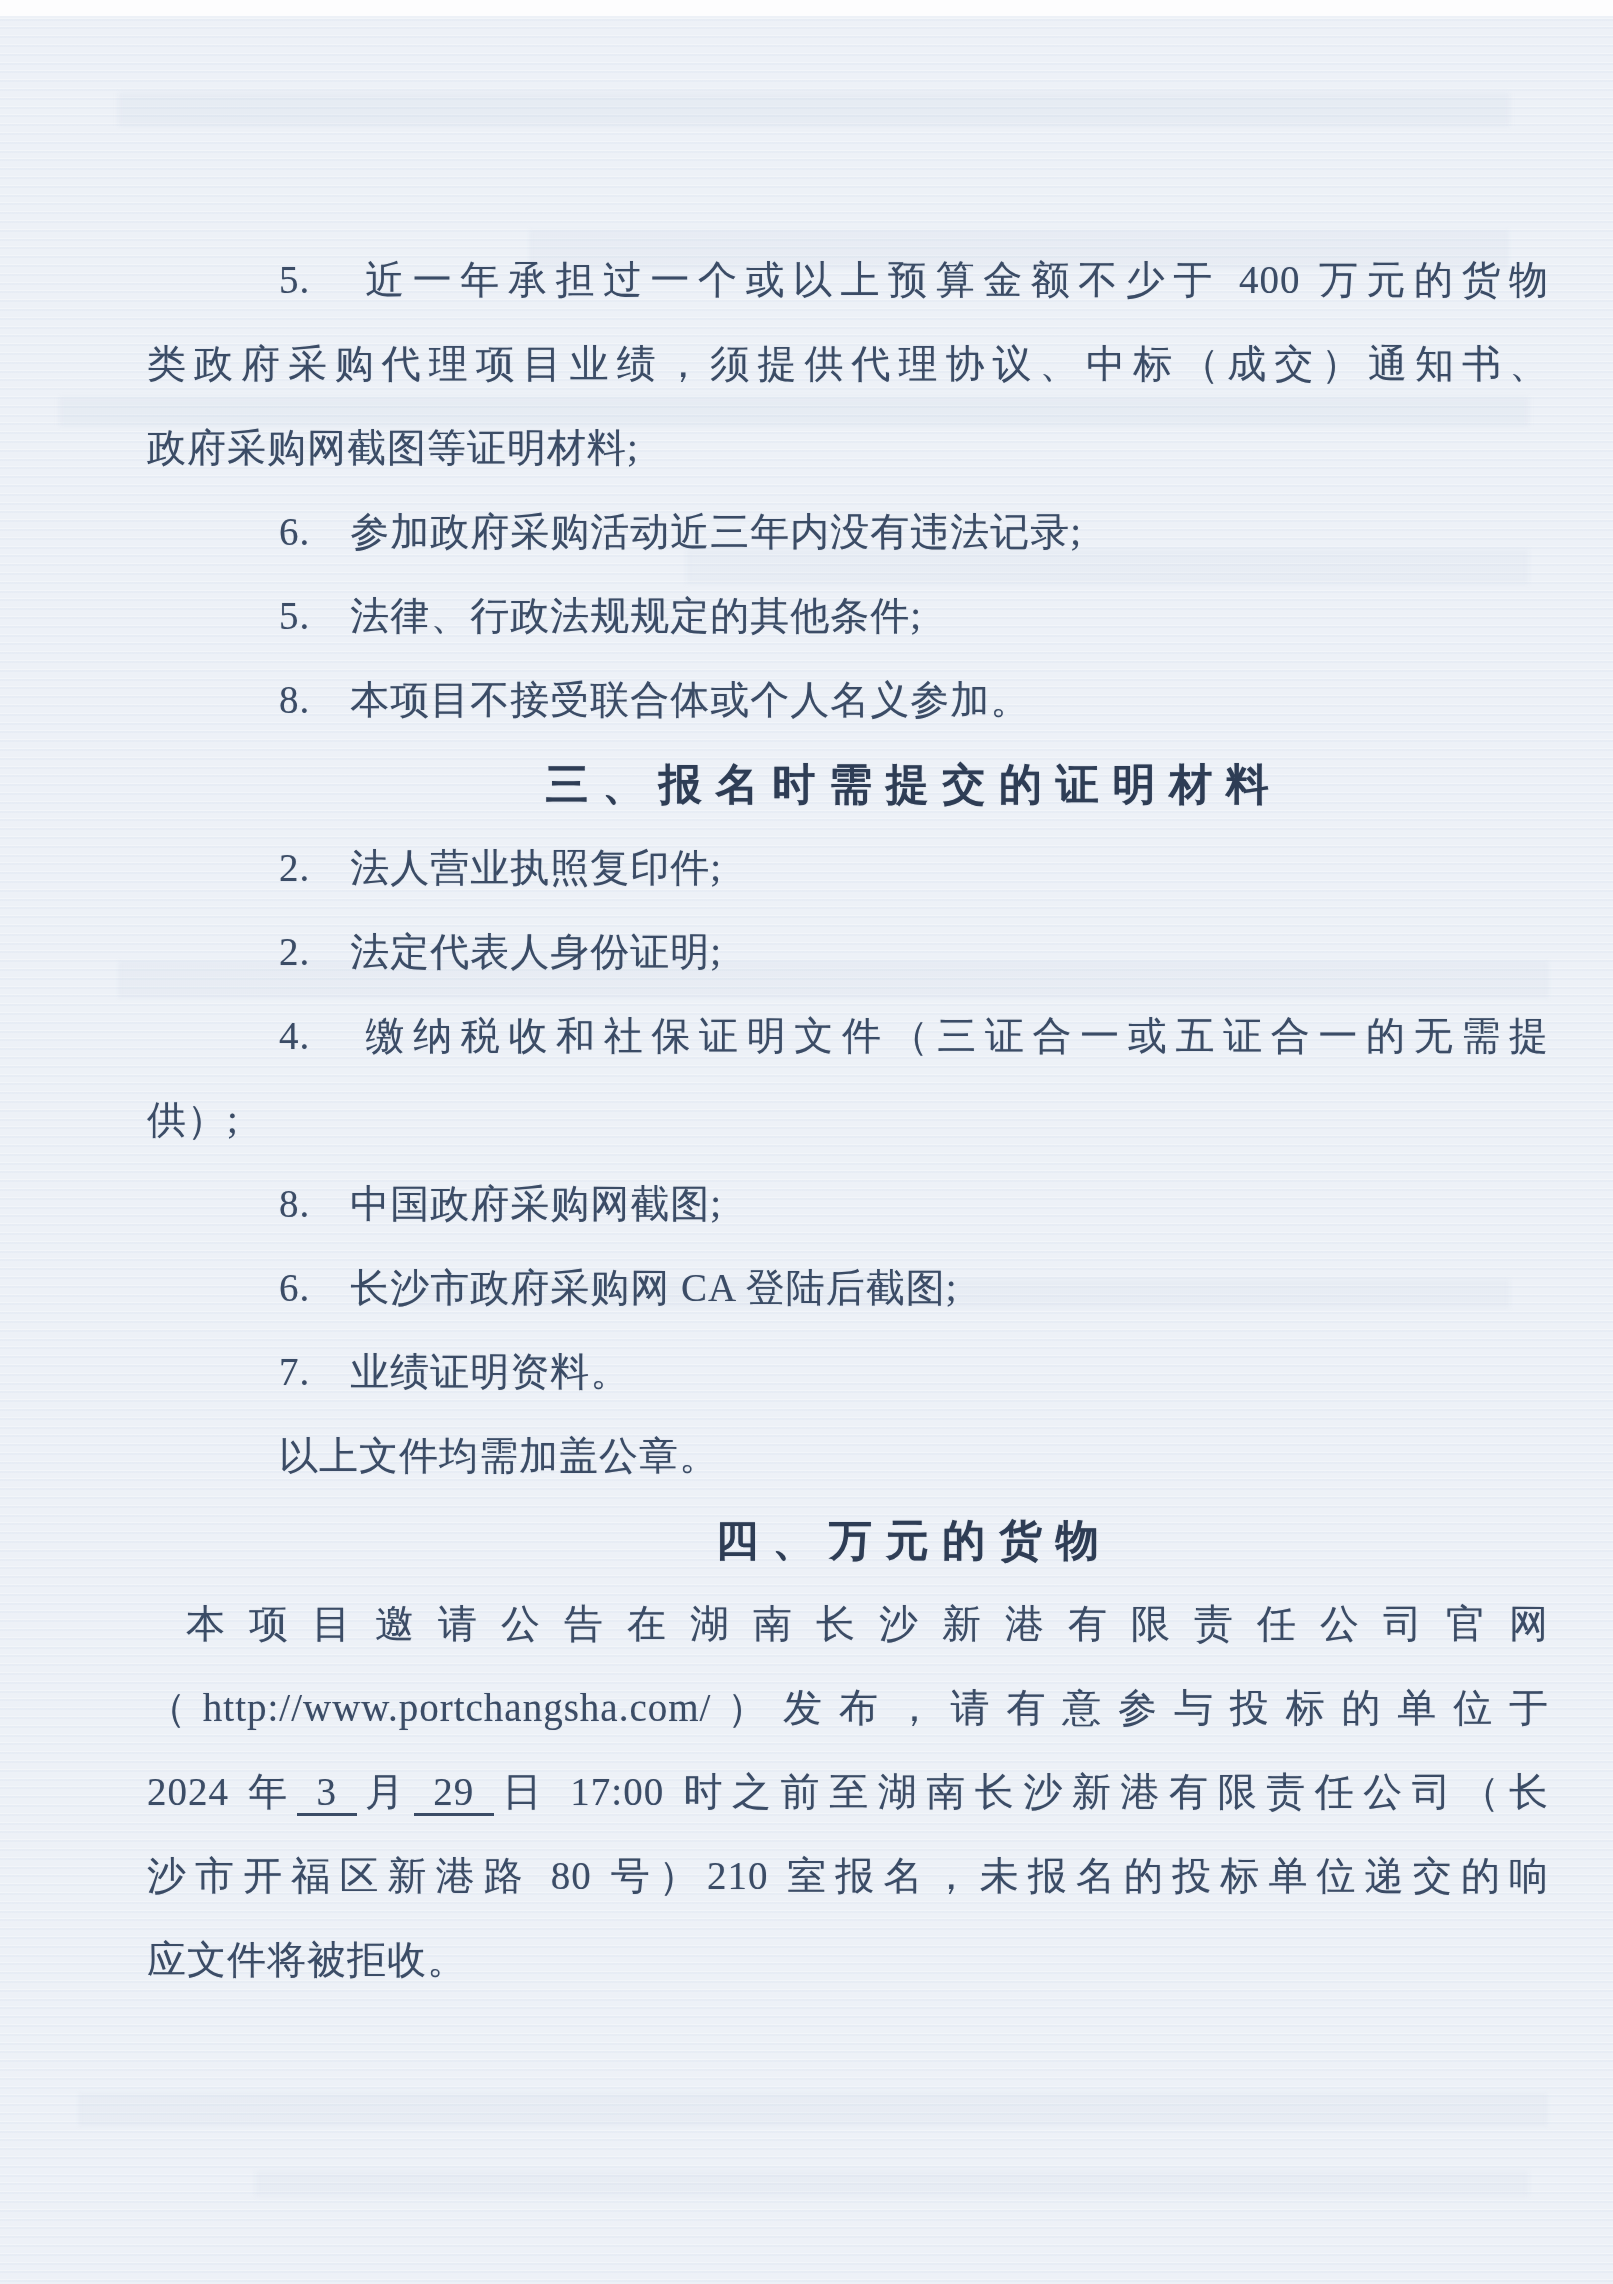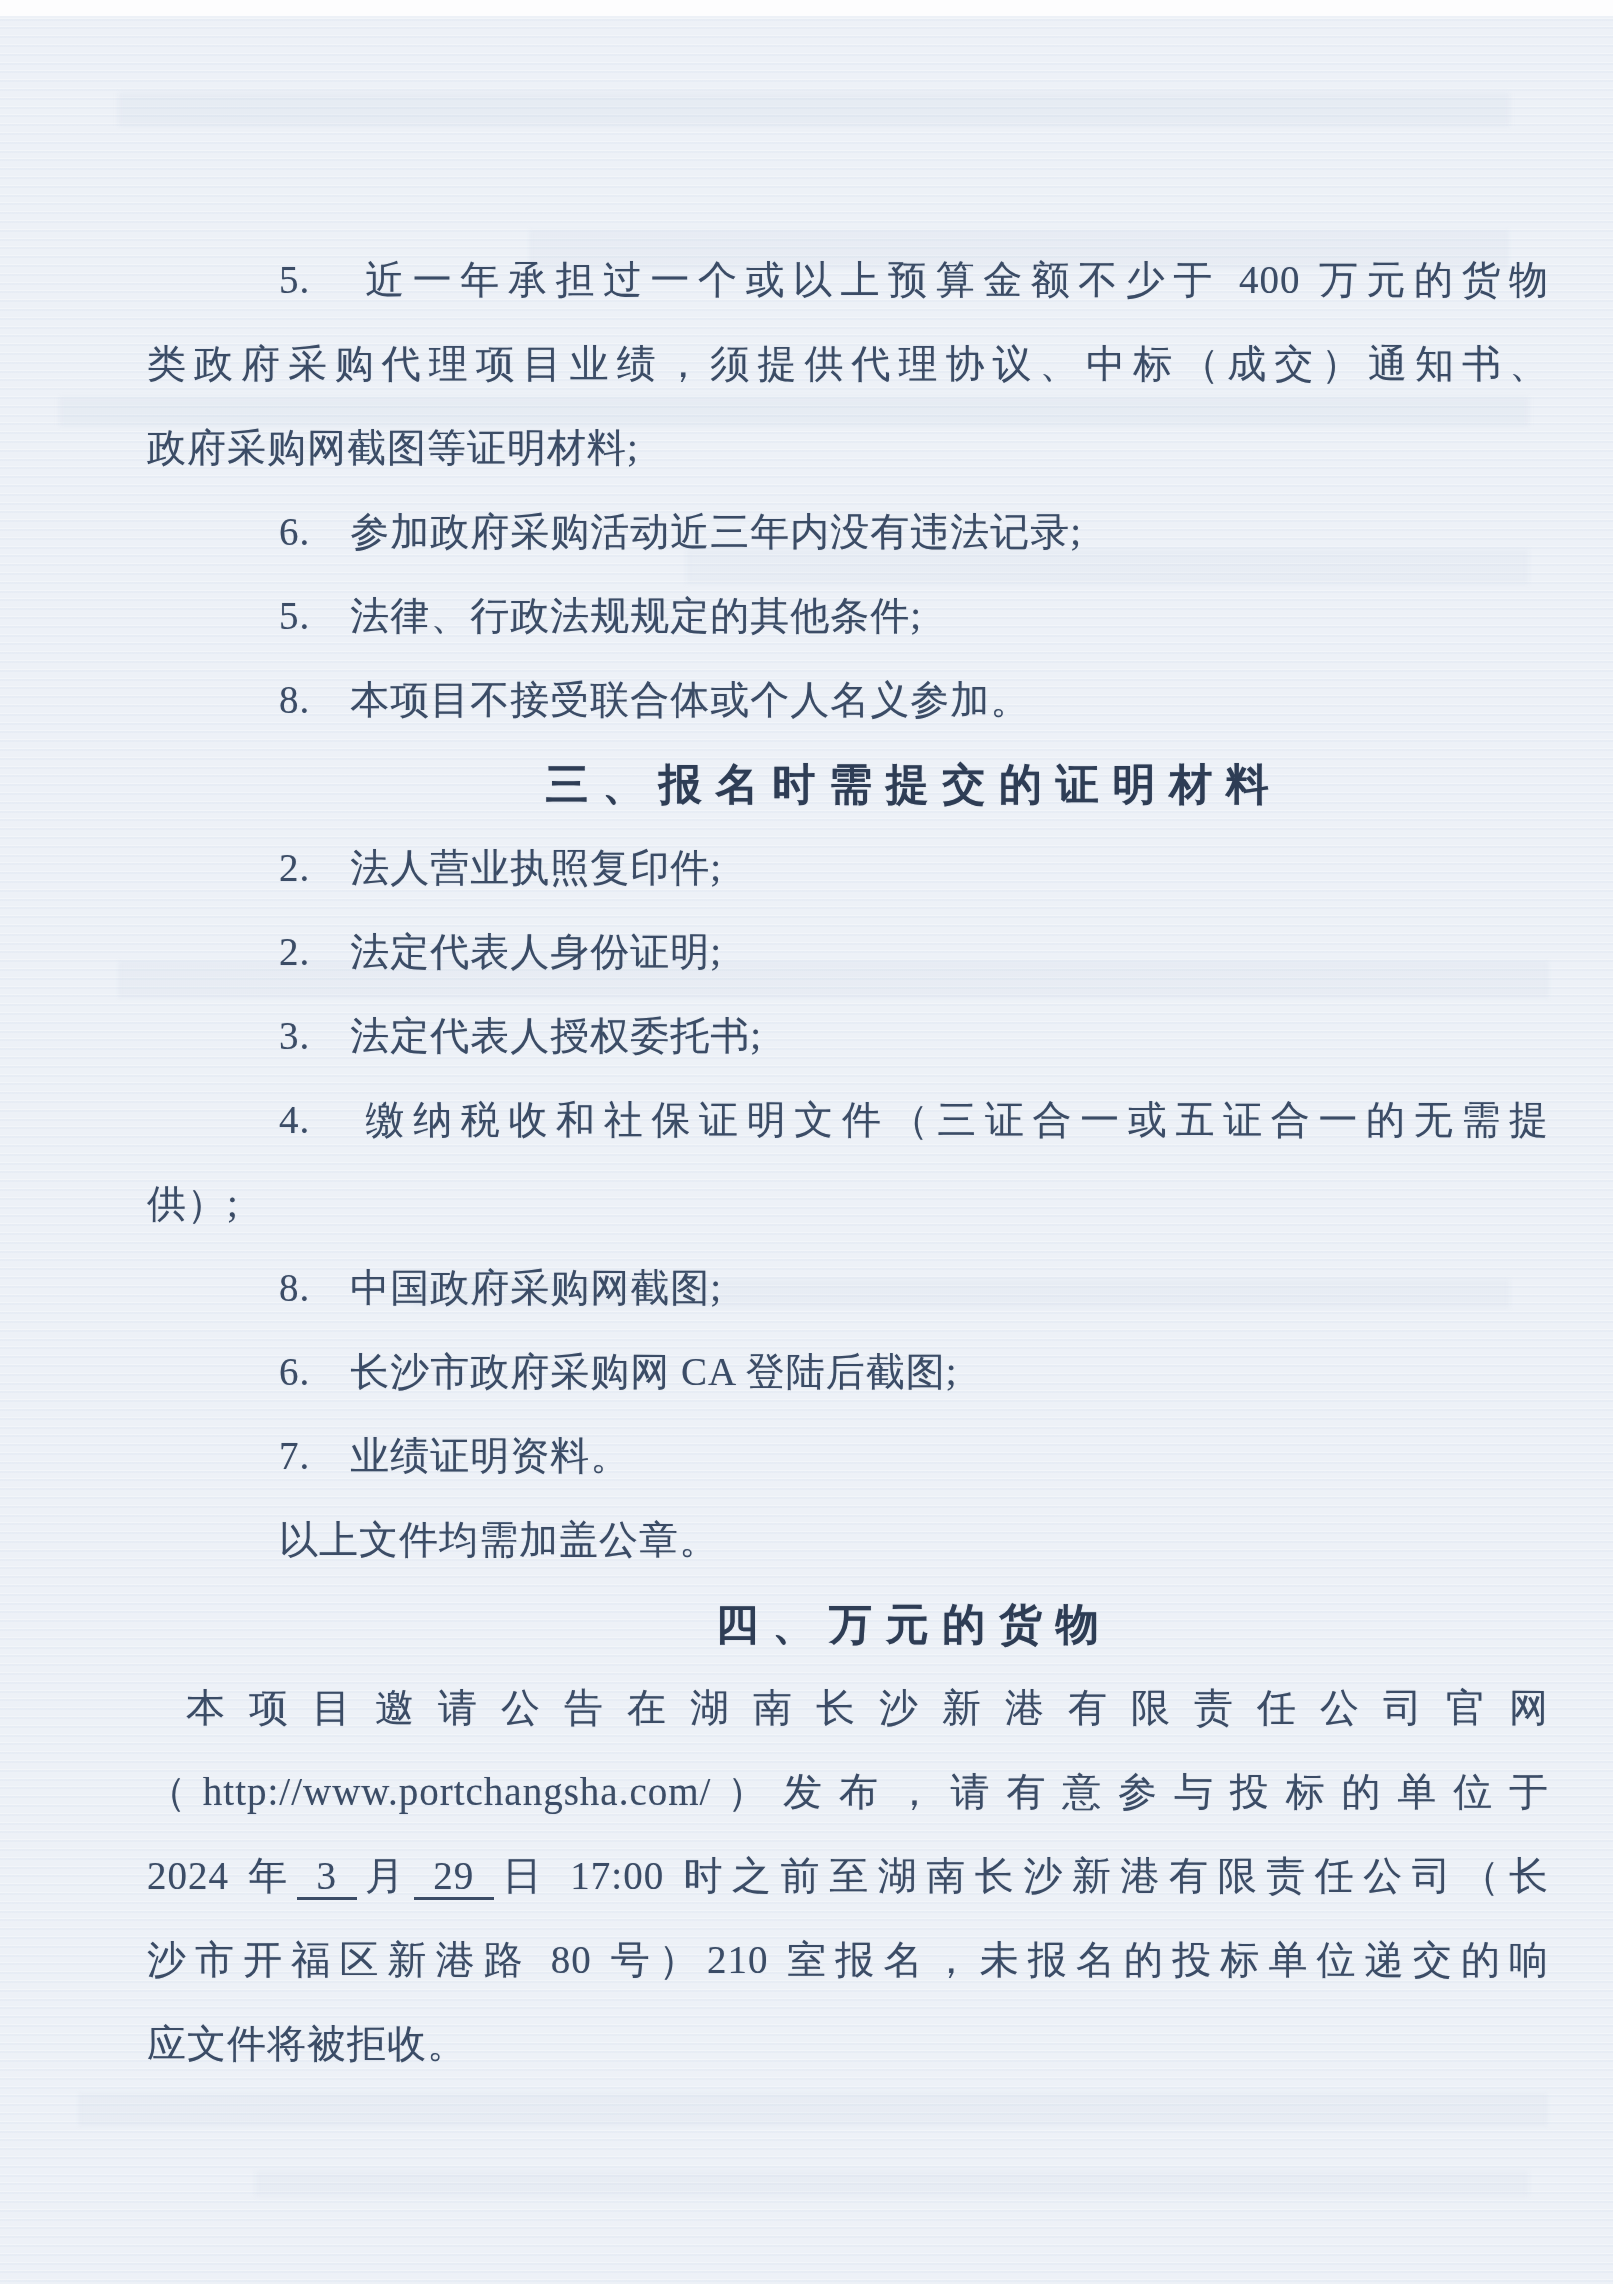--- a/index.html
+++ b/index.html
@@ -97,21 +97,20 @@
   <div class="doc">
       <div class="doc-line indent justify">5.　近一年承担过一个或以上预算金额不少于 400 万元的货物</div>
       <div class="doc-line flush justify">类政府采购代理项目业绩，须提供代理协议、中标（成交）通知书、</div>
       <div class="doc-line flush">政府采购网截图等证明材料;</div>
       <div class="doc-line indent">6.　参加政府采购活动近三年内没有违法记录;</div>
       <div class="doc-line indent">5.　法律、行政法规规定的其他条件;</div>
       <div class="doc-line indent">8.　本项目不接受联合体或个人名义参加。</div>
       <div class="doc-line indent heading">三、报名时需提交的证明材料</div>
       <div class="doc-line indent">2.　法人营业执照复印件;</div>
       <div class="doc-line indent">2.　法定代表人身份证明;</div>
-      <div class="doc-line indent">3.　法定代表人授权委托书;</div>
       <div class="doc-line indent justify">4.　缴纳税收和社保证明文件（三证合一或五证合一的无需提</div>
       <div class="doc-line flush">供）;</div>
       <div class="doc-line indent">8.　中国政府采购网截图;</div>
       <div class="doc-line indent">6.　长沙市政府采购网 CA 登陆后截图;</div>
       <div class="doc-line indent">7.　业绩证明资料。</div>
       <div class="doc-line indent">以上文件均需加盖公章。</div>
       <div class="doc-line indent heading">四、万元的货物</div>
       <div class="doc-line para-first justify">本项目邀请公告在湖南长沙新港有限责任公司官网</div>
       <div class="doc-line flush justify">（http://www.portchangsha.com/）发布，请有意参与投标的单位于</div>
       <div class="doc-line flush justify"><span>2024 年</span><span class="u">3</span><span>月</span><span class="u">29</span><span>日 17:00 时之前至湖南长沙新港有限责任公司（长</span></div>

